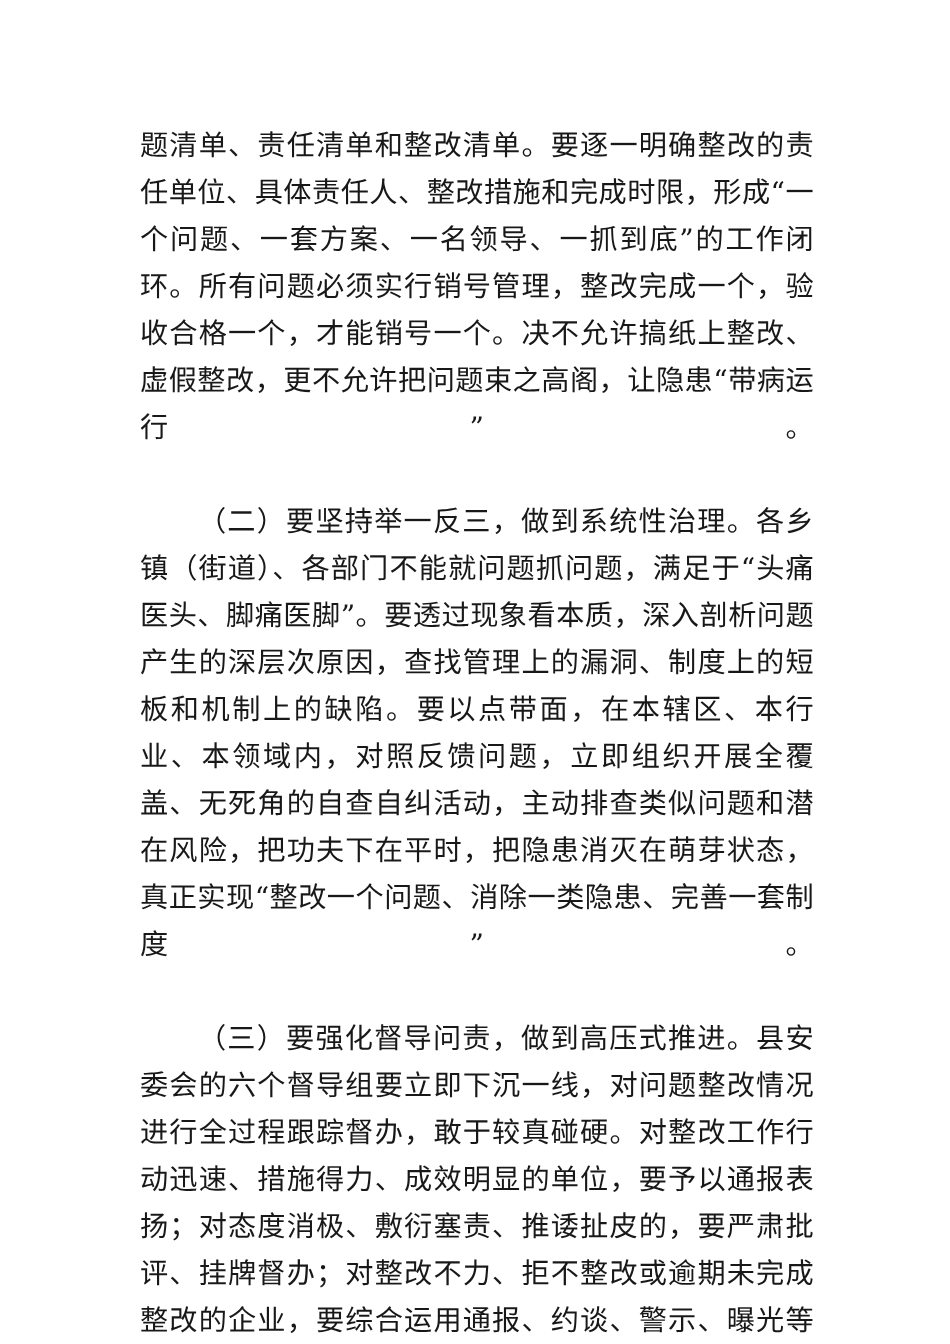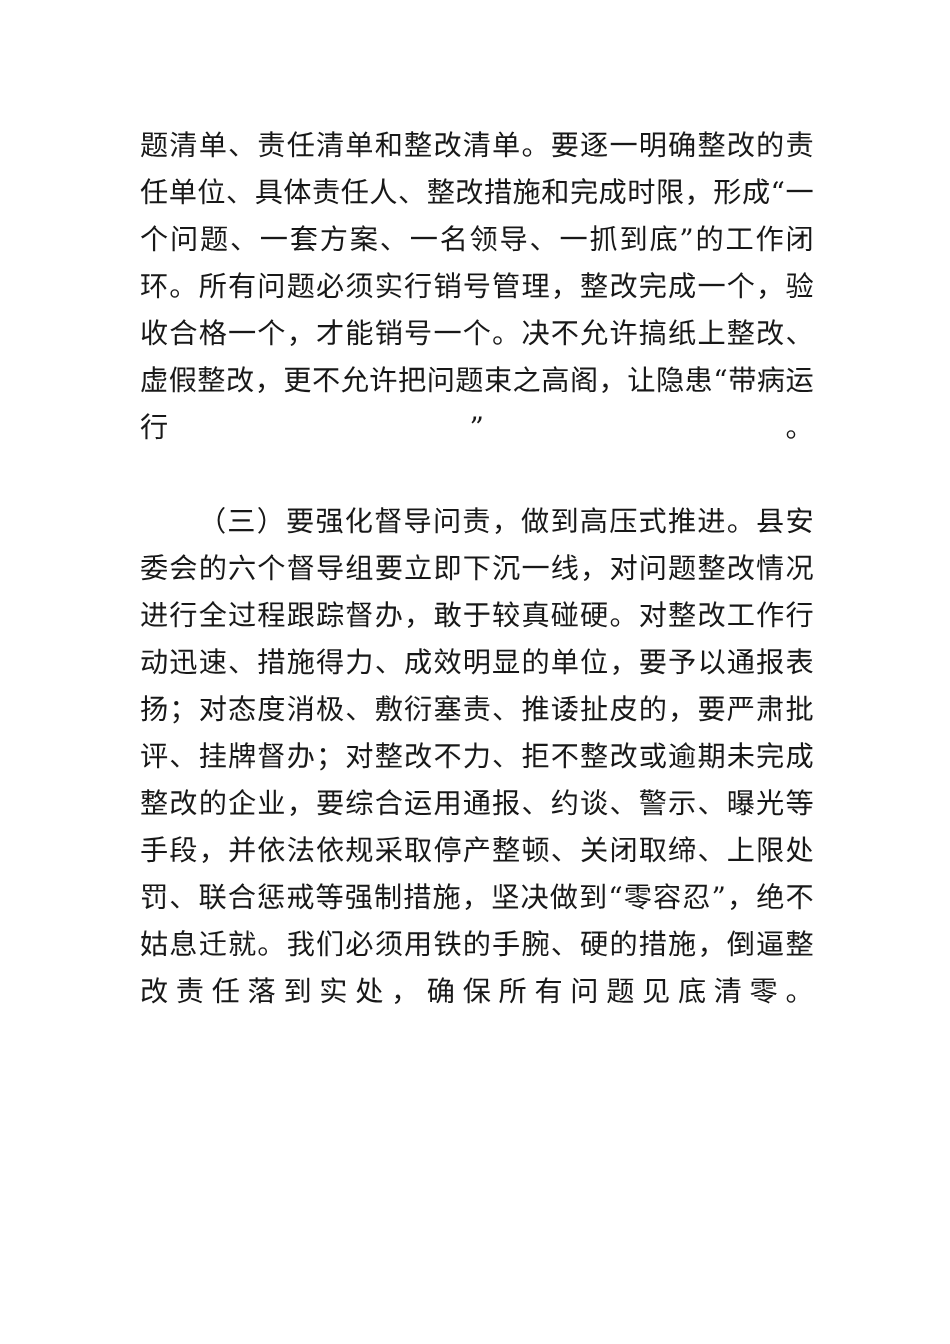--- a/index.html
+++ b/index.html
@@ -57,17 +57,18 @@
   }
 </style>
 </head>
 <body>
 
 <div class="page">
   <div class="text-column">
 
     <p class="para">题清单、责任清单和整改清单。要逐一明确整改的责任单位、具体责任人、整改措施和完成时限，形成“一个问题、一套方案、一名领导、一抓到底”的工作闭环。所有问题必须实行销号管理，整改完成一个，验收合格一个，才能销号一个。决不允许搞纸上整改、虚假整改，更不允许把问题束之高阁，让隐患“带病运行”。</p>
 
+    <p class="para indent">（二）要坚持举一反三，做到系统性治理。各乡镇（街道）、各部门不能就问题抓问题，满足于“头痛医头、脚痛医脚”。要透过现象看本质，深入剖析问题产生的深层次原因，查找管理上的漏洞、制度上的短板和机制上的缺陷。要以点带面，在本辖区、本行业、本领域内，对照反馈问题，立即组织开展全覆盖、无死角的自查自纠活动，主动排查类似问题和潜在风险，把功夫下在平时，把隐患消灭在萌芽状态，真正实现“整改一个问题、消除一类隐患、完善一套制度”。</p>
 
     <p class="para indent">（三）要强化督导问责，做到高压式推进。县安委会的六个督导组要立即下沉一线，对问题整改情况进行全过程跟踪督办，敢于较真碰硬。对整改工作行动迅速、措施得力、成效明显的单位，要予以通报表扬；对态度消极、敷衍塞责、推诿扯皮的，要严肃批评、挂牌督办；对整改不力、拒不整改或逾期未完成整改的企业，要综合运用通报、约谈、警示、曝光等手段，并依法依规采取停产整顿、关闭取缔、上限处罚、联合惩戒等强制措施，坚决做到“零容忍”，绝不姑息迁就。我们必须用铁的手腕、硬的措施，倒逼整改责任落到实处，确保所有问题见底清零。</p>
 
   </div>
 </div>
 
 </body></html>

